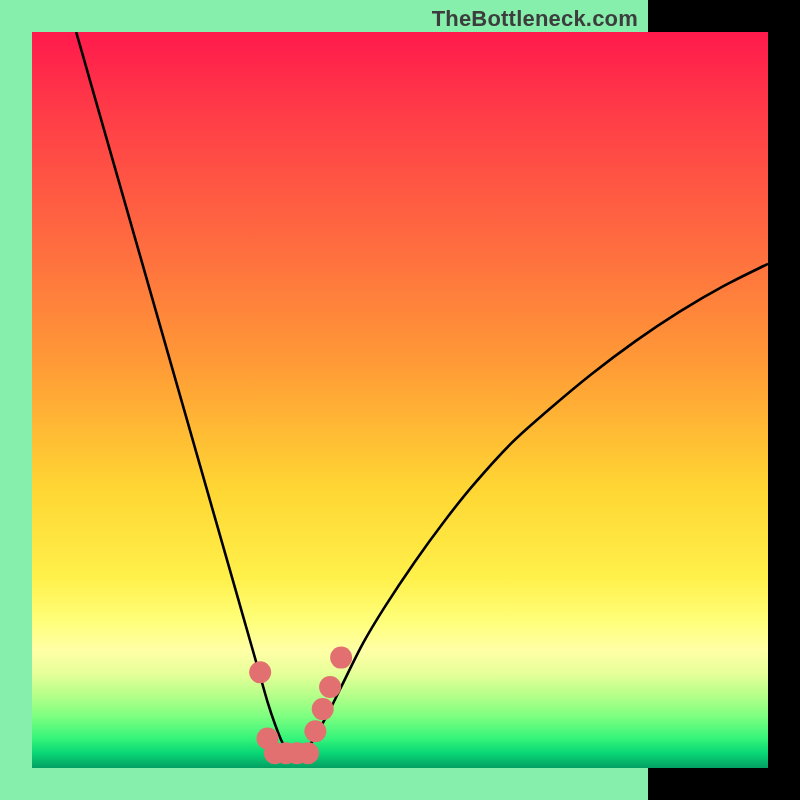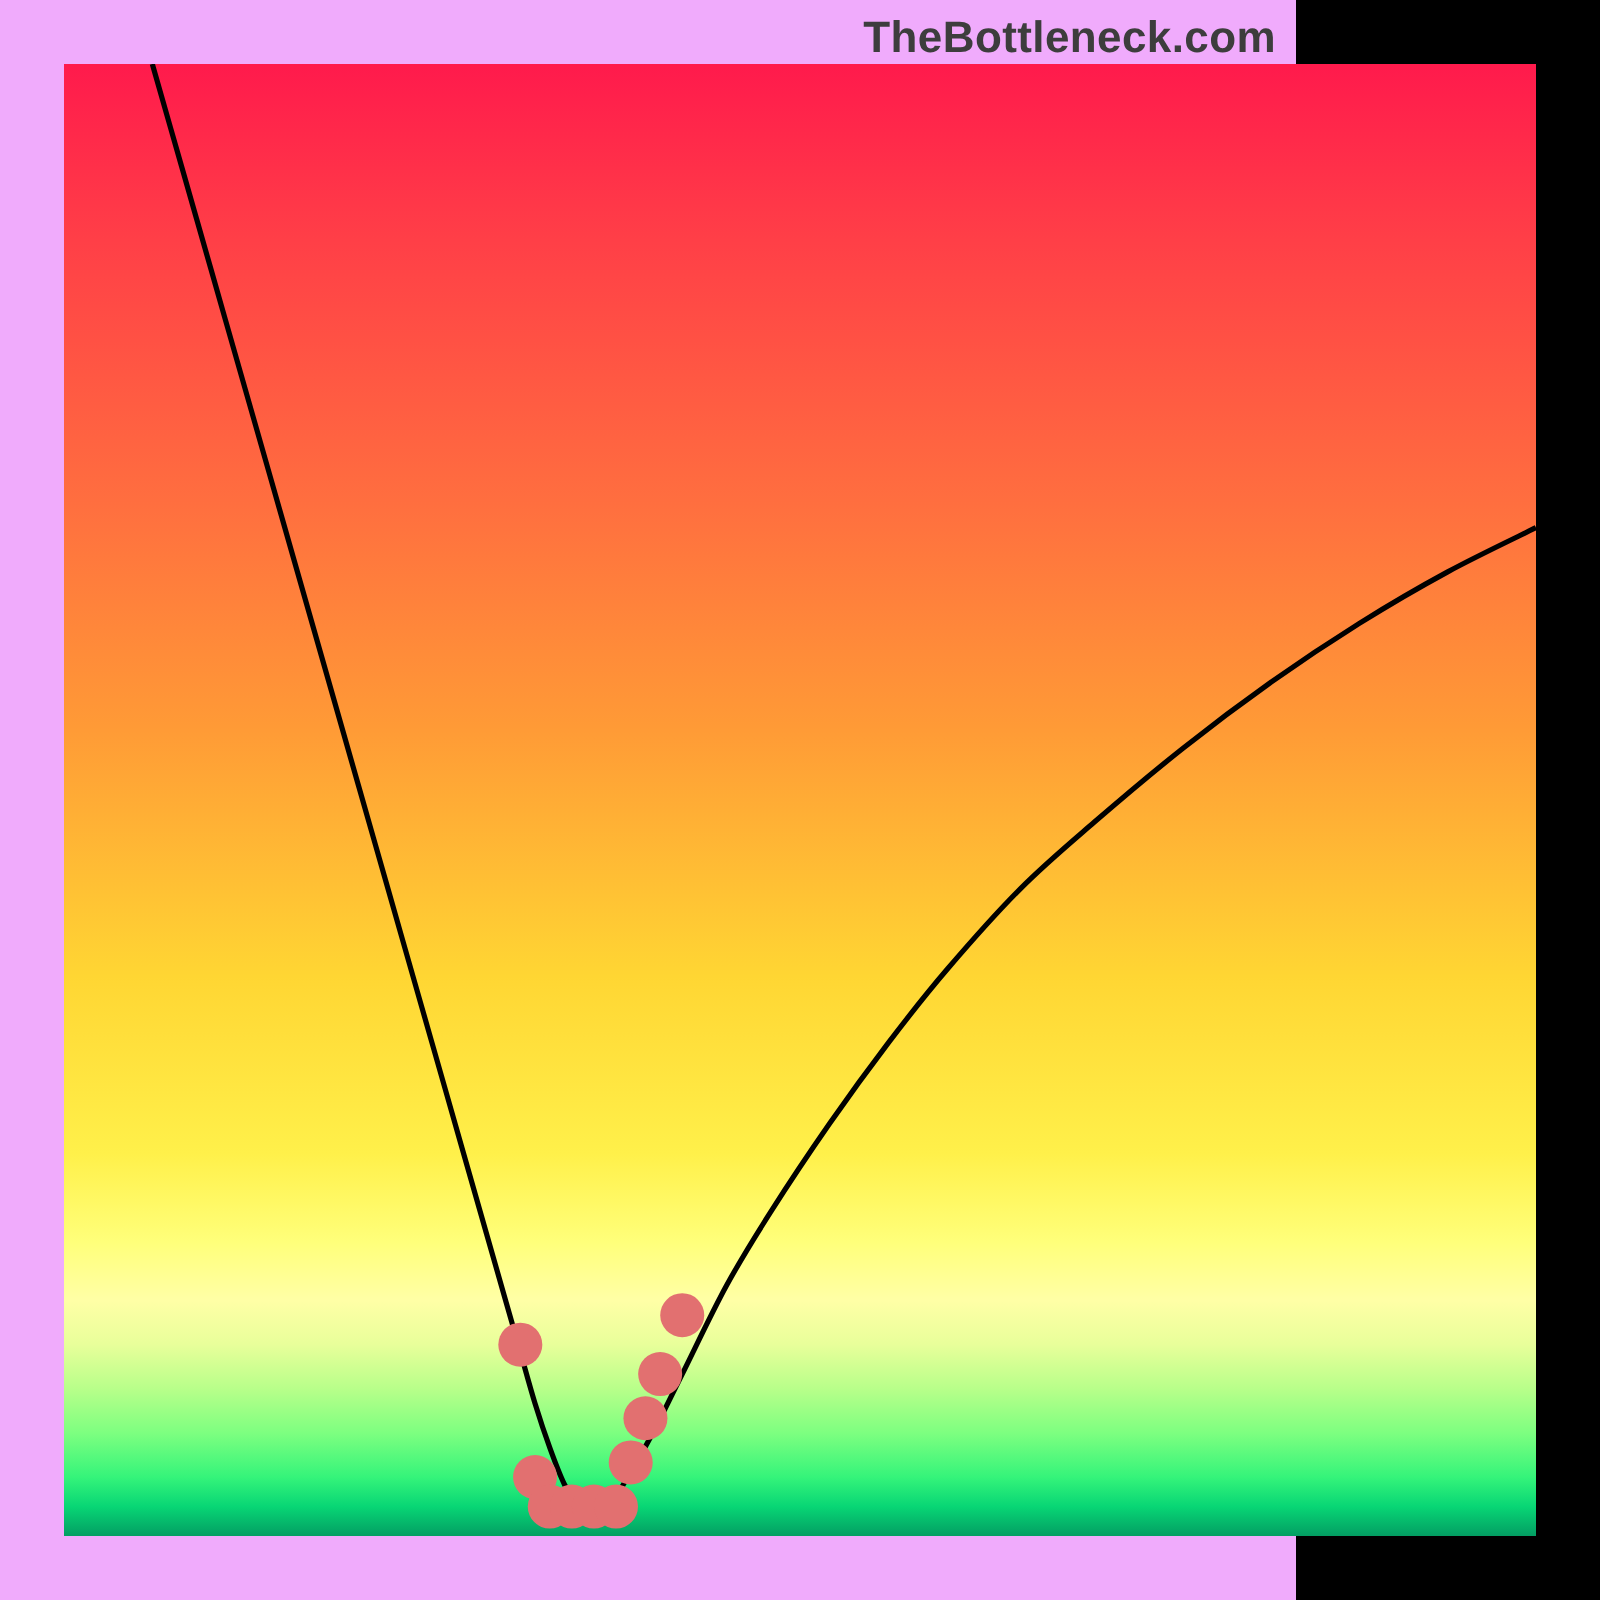--- a/index.html
+++ b/index.html
@@ -10,21 +10,21 @@
     overflow: hidden;
     background: #000;
     font-family: Arial, Helvetica, sans-serif;
   }
   .frame {
     position: absolute;
     left: 0;
     top: 0;
     width: 648px;
     height: 800px;
-    background: #f0abfc;
+    background: #86efac;
   }
   .plot-area {
     position: absolute;
     left: 32px;
     top: 32px;
     width: 736px;
     height: 736px;
     background: linear-gradient(
       to bottom,
       #ff1a4c 0%,

